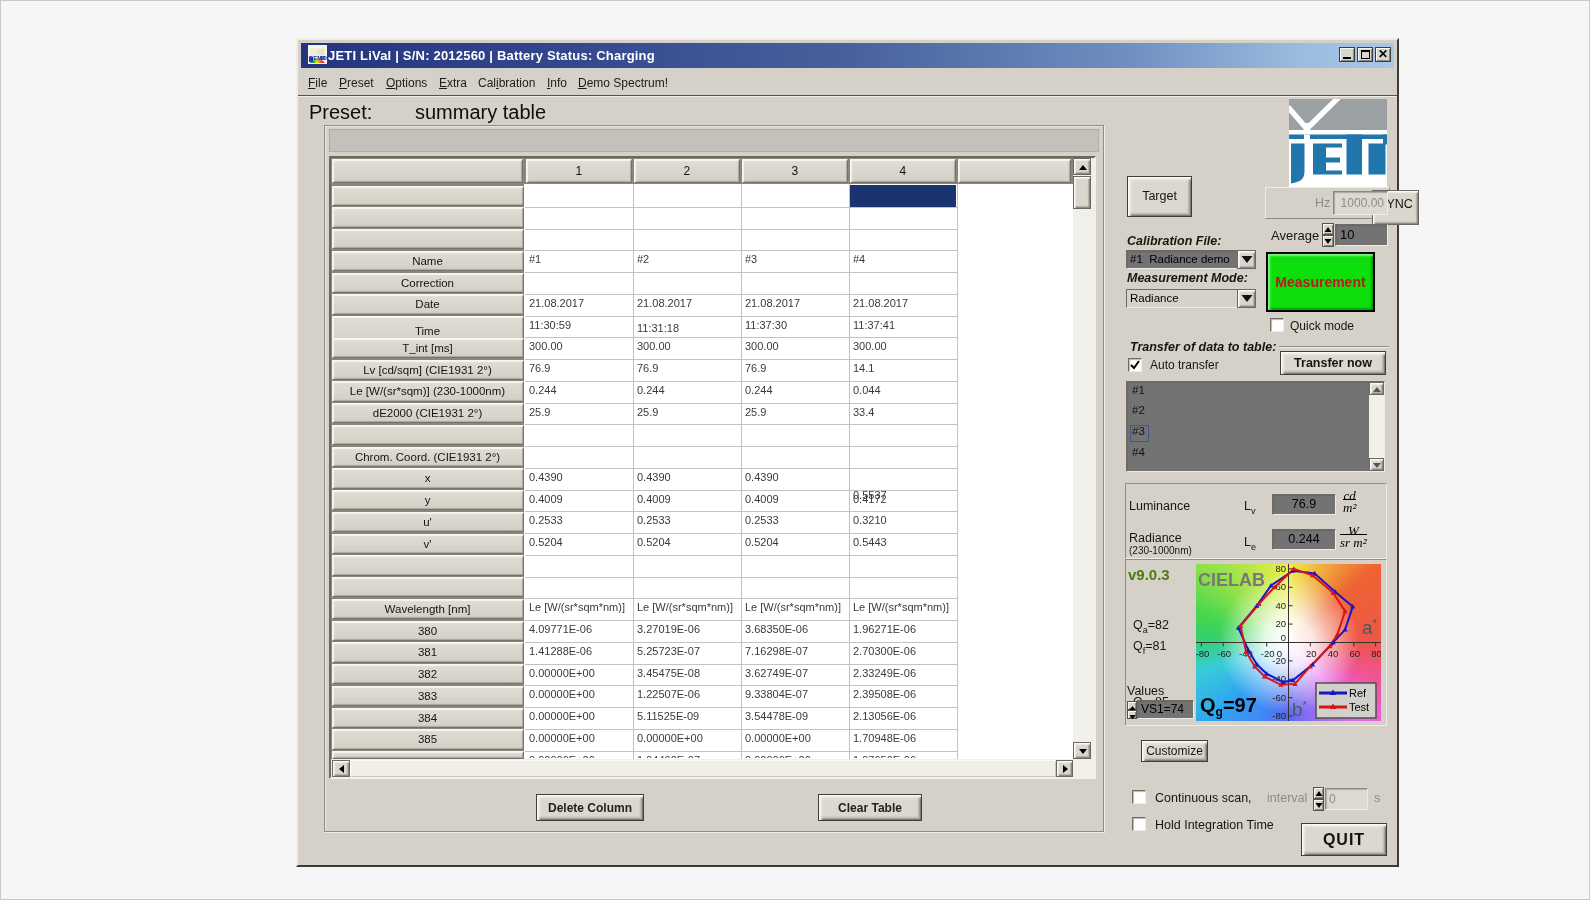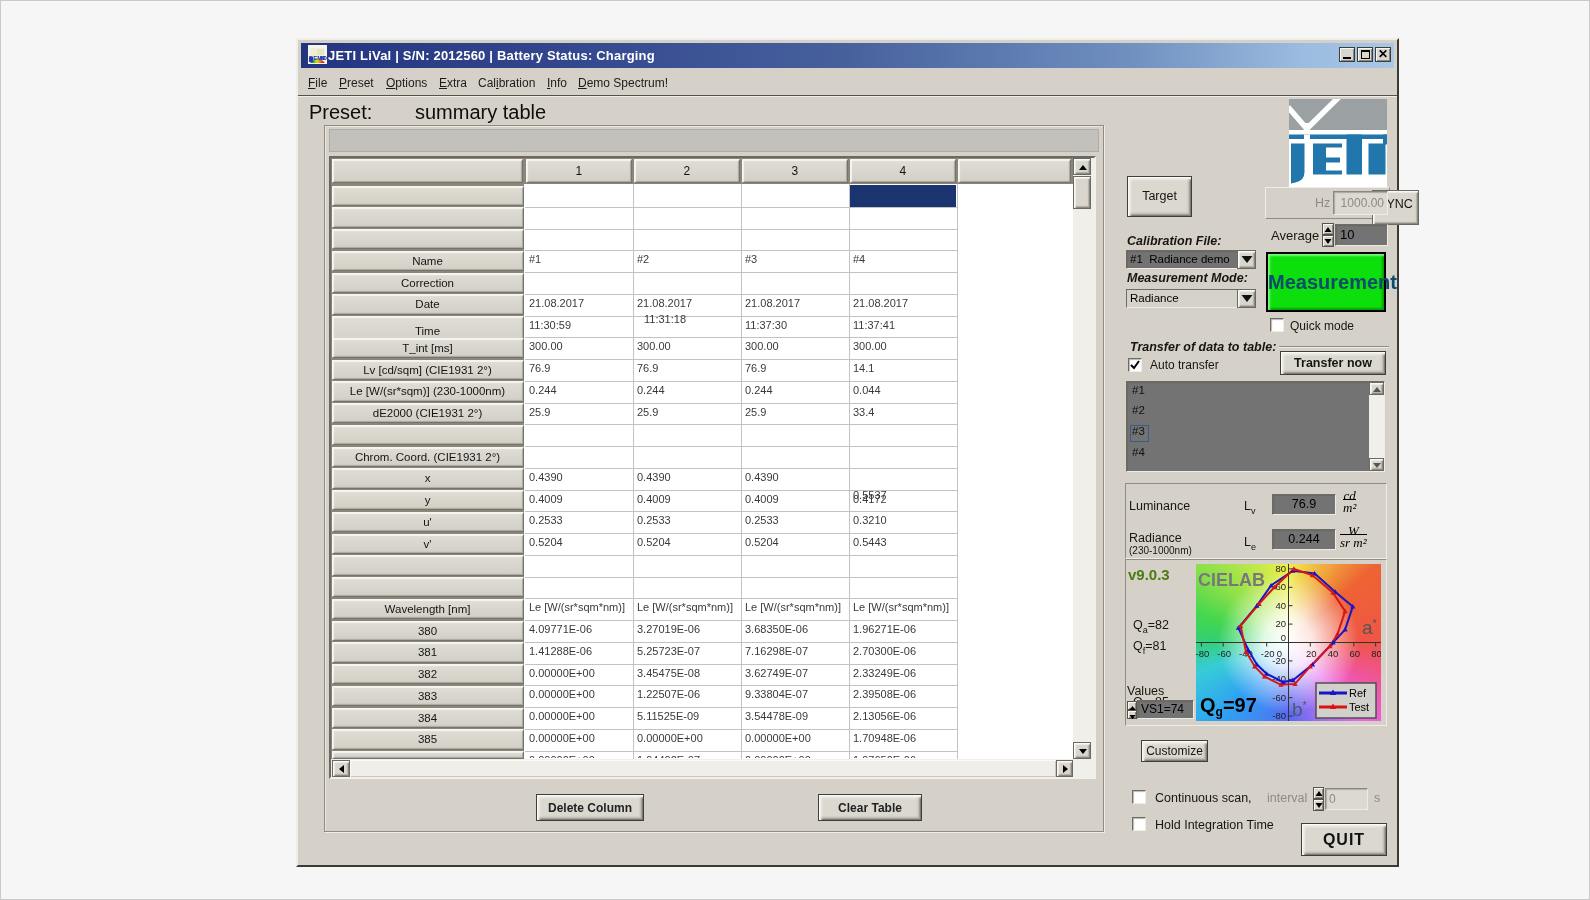--- a/index.html
+++ b/index.html
@@ -127,21 +127,21 @@
 <div class="ab cell" style="left:745px;top:253.2px;width:104px;height:17.8px;overflow:hidden;">#3</div>
 <div class="ab cell" style="left:853px;top:253.2px;width:104px;height:17.8px;overflow:hidden;">#4</div>
 <div class="ab lblb" style="left:331.5px;top:272.50px;width:192px;height:20.25px;">Correction</div>
 <div class="ab lblb" style="left:331.5px;top:294.25px;width:192px;height:20.25px;">Date</div>
 <div class="ab cell" style="left:529px;top:296.8px;width:104px;height:17.8px;overflow:hidden;">21.08.2017</div>
 <div class="ab cell" style="left:637px;top:296.8px;width:104px;height:17.8px;overflow:hidden;">21.08.2017</div>
 <div class="ab cell" style="left:745px;top:296.8px;width:104px;height:17.8px;overflow:hidden;">21.08.2017</div>
 <div class="ab cell" style="left:853px;top:296.8px;width:104px;height:17.8px;overflow:hidden;">21.08.2017</div>
 <div class="ab lblb" style="left:331.5px;top:316.00px;width:192px;height:30px;">Time</div>
 <div class="ab cell" style="left:529px;top:318.5px;width:104px;height:17.8px;overflow:hidden;">11:30:59</div>
-<div class="ab cell" style="left:637px;top:313px;width:104px;height:19px;overflow:hidden;margin-left:7px;">11:31:18</div>
+<div class="ab cell" style="left:637px;top:322px;width:104px;height:19px;overflow:hidden;">11:31:18</div>
 <div class="ab cell" style="left:745px;top:318.5px;width:104px;height:32px;overflow:hidden;">11:37:30</div>
 <div class="ab cell" style="left:853px;top:318.5px;width:104px;height:17.8px;overflow:hidden;">11:37:41</div>
 <div class="ab lblb" style="left:331.5px;top:337.75px;width:192px;height:20.25px;">T_int [ms]</div>
 <div class="ab cell" style="left:529px;top:340.2px;width:104px;height:17.8px;overflow:hidden;">300.00</div>
 <div class="ab cell" style="left:637px;top:340.2px;width:104px;height:17.8px;overflow:hidden;">300.00</div>
 <div class="ab cell" style="left:745px;top:340.2px;width:104px;height:17.8px;overflow:hidden;">300.00</div>
 <div class="ab cell" style="left:853px;top:340.2px;width:104px;height:17.8px;overflow:hidden;">300.00</div>
 <div class="ab lblb" style="left:331.5px;top:359.50px;width:192px;height:20.25px;">Lv [cd/sqm] (CIE1931 2°)</div>
 <div class="ab cell" style="left:529px;top:362.0px;width:104px;height:17.8px;overflow:hidden;">76.9</div>
 <div class="ab cell" style="left:637px;top:362.0px;width:104px;height:17.8px;overflow:hidden;">76.9</div>
@@ -273,21 +273,21 @@
       <polygon points="0.5,0 11.5,0 6,7" fill="#111"></polygon>
     </svg>
   </div>
 <div class="ab bi" style="left:1127px;top:271px;">Measurement Mode:</div>
 <div class="ab" style="left:1126px;top:289px;width:112px;height:19px;background:#d5d2c9;border:1px solid;border-color:#6f6c64 #eeece6 #eeece6 #6f6c64;font-size:11.5px;line-height:17px;padding-left:3px;">Radiance</div>
 <div class="ab bev" style="left:1237px;top:289px;width:19px;height:19px;">
     <svg style="position:absolute;left:3px;top:5px" width="12" height="8" viewBox="0 0 12 8">
       <polygon points="0.5,0 11.5,0 6,7" fill="#111"></polygon>
     </svg>
   </div>
-<div class="ab" style="left:1266px;top:252px;width:120px;height:60px;background:#0ddf0d;border:2px solid #000;box-shadow:inset 2px 2px 2px #7bf87b,inset -2px -2px 2px #05a305;font-weight:bold;font-size:20px;color:#0c4a6e;text-align:center;line-height:56px;">Measurement</div>
+<div class="ab" style="left:1266px;top:252px;width:109px;height:60px;background:#0ddf0d;border:2px solid #000;box-shadow:inset 2px 2px 2px #7bf87b,inset -2px -2px 2px #05a305;font-weight:bold;font-size:14px;color:#b91c1c;text-align:center;line-height:56px;">Measurement</div>
 <div class="ab chk" style="left:1270px;top:318px;"></div>
 <div class="ab t" style="left:1290px;top:319px;font-size:12px;">Quick mode</div>
 <div class="ab bi" style="left:1130px;top:340px;">Transfer of data to table:</div>
 <div class="ab" style="left:1279px;top:346px;width:110px;height:1px;background:#908d85;box-shadow:0 1px 0 #efede7;"></div>
 <div class="ab chk" style="left:1128px;top:358px;">
     <svg style="position:absolute;left:1px;top:1px" width="10" height="10" viewBox="0 0 10 10">
       <path d="M1,5 L4,8 L9,1" stroke="#000" stroke-width="2" fill="none"></path>
     </svg>
   </div>
 <div class="ab t" style="left:1150px;top:358px;font-size:12px;">Auto transfer</div>

